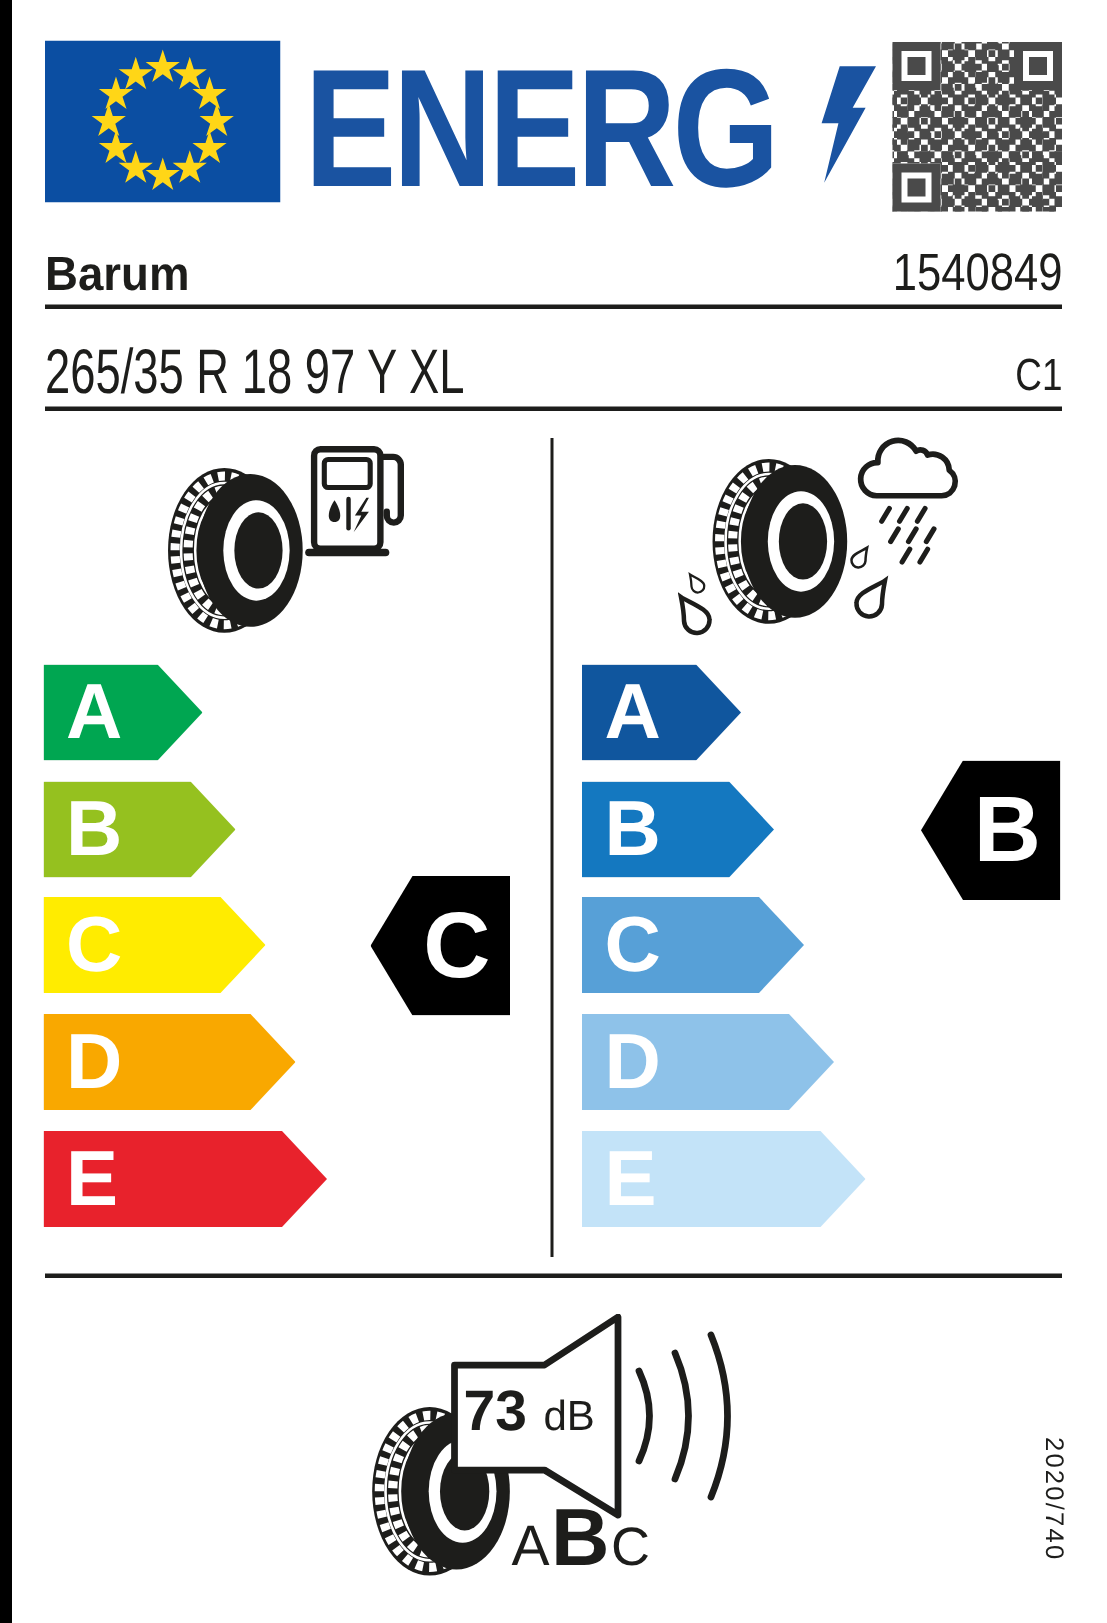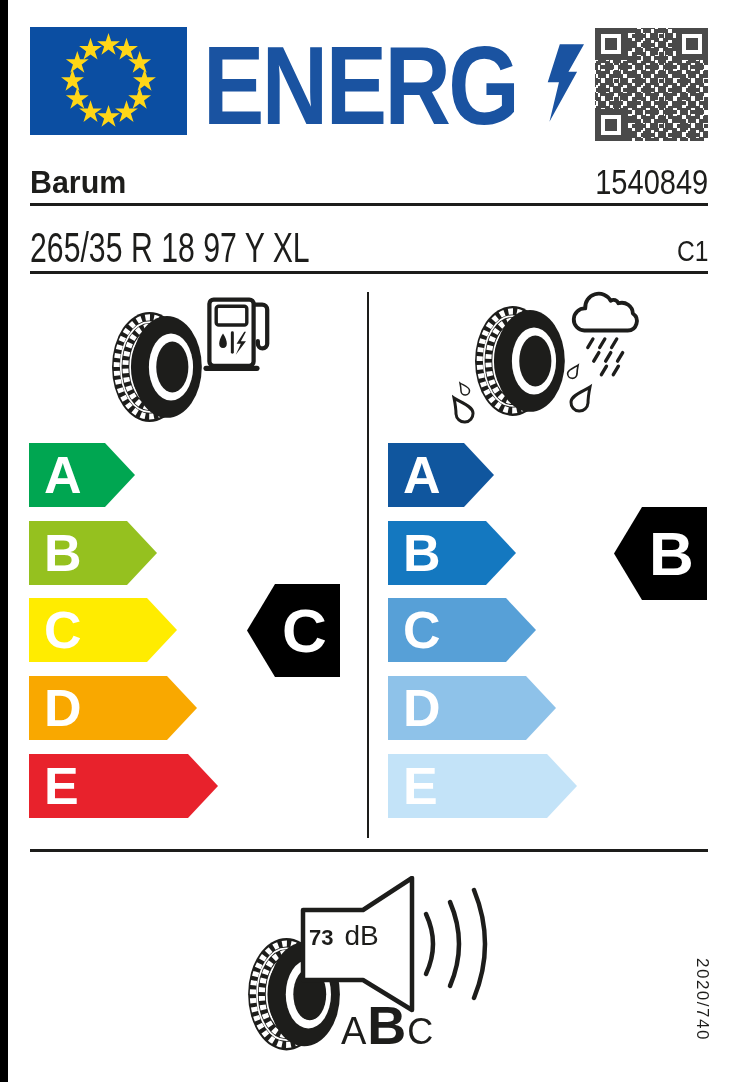--- a/index.html
+++ b/index.html
@@ -51,21 +51,21 @@
 
   .indicator{position:absolute;width:93px;height:93px;background:#000;color:#fff;
              clip-path:polygon(0 50%,28px 0,100% 0,100% 100%,28px 100%);
              display:flex;align-items:center;justify-content:center;}
   .indicator span{font-weight:bold;font-size:62px;margin-left:22px;line-height:1;}
   .ind-fuel{left:247px;top:584px;}
   .ind-wet{left:614px;top:507px;}
 
   
   .noise-db{position:absolute;left:309px;top:920px;display:flex;align-items:baseline;white-space:nowrap;}
-  .noise-db .v{font-size:22px;font-weight:bold;}
+  .noise-db .v{font-size:38px;font-weight:bold;}
   .noise-db .u{font-size:28px;margin-left:11px;}
   .noise-classes{position:absolute;left:341px;top:998px;display:flex;align-items:baseline;}
   .noise-classes .nc{font-size:38px;line-height:1;}
   .noise-classes .nc.active{font-size:54px;font-weight:bold;margin:0 1px;}
   .noise-classes .nc.last{font-size:36px;}
 
   .regulation{position:absolute;left:712px;top:958px;font-size:17px;letter-spacing:1.5px;
               transform:rotate(90deg);transform-origin:0 0;white-space:nowrap;}
 </style>
 </head>

